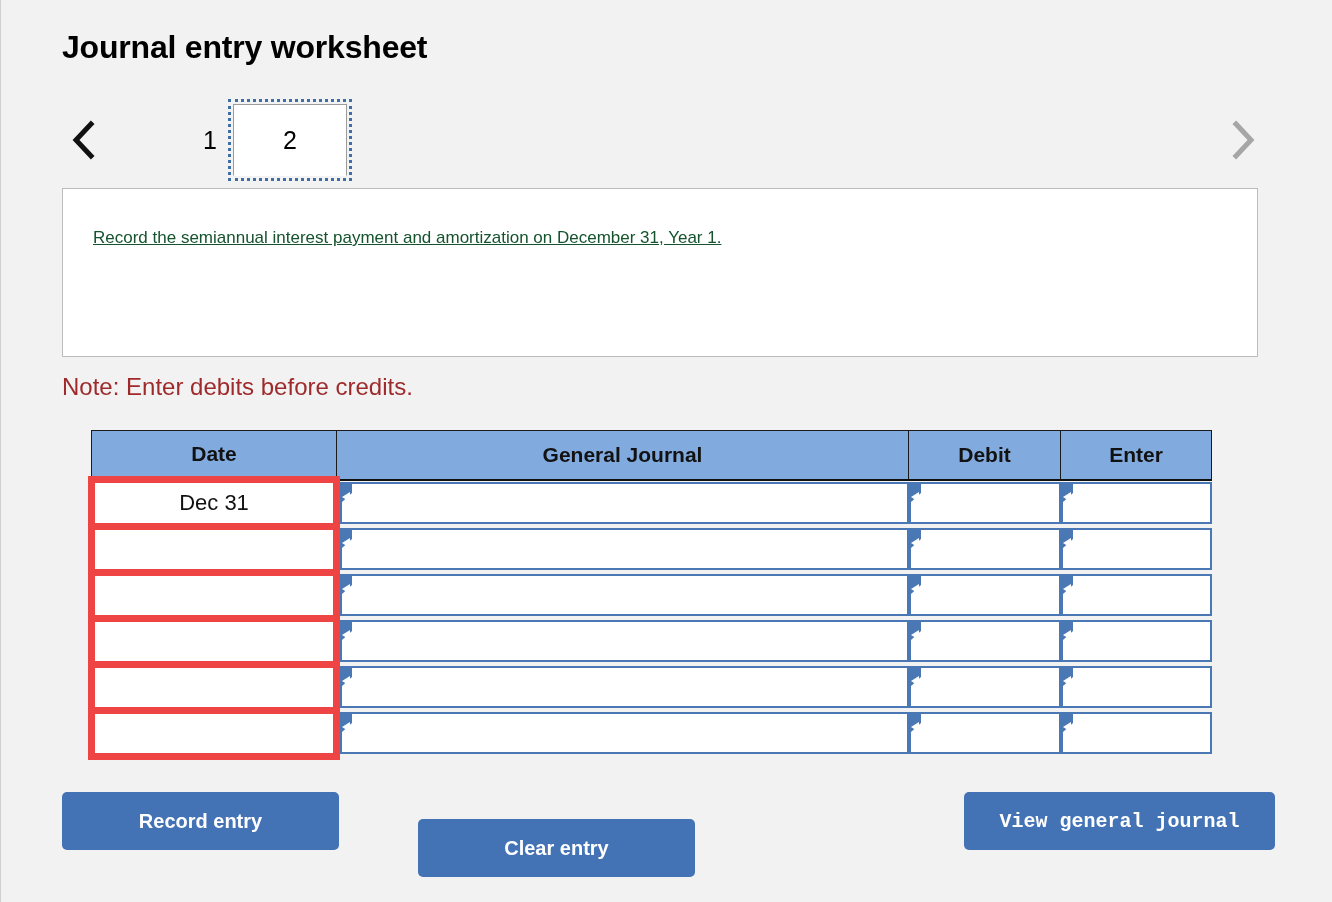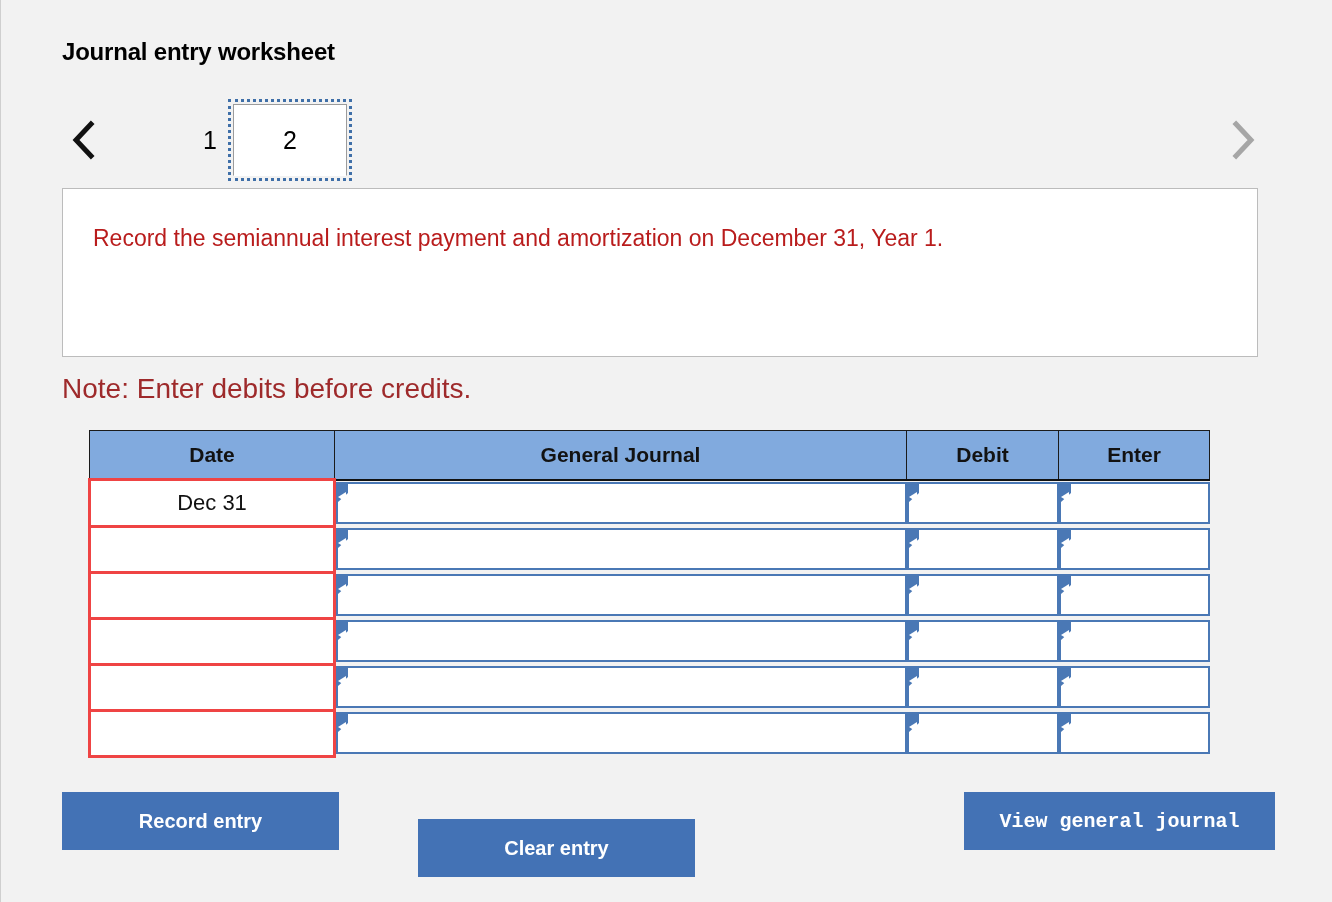--- a/index.html
+++ b/index.html
@@ -21,22 +21,22 @@
     height: 902px;
     background: #f2f2f2;
     border-left: 1px solid #cfcfcf;
     box-sizing: border-box;
   }
 
   
   .page-title {
     position: absolute;
     left: 61px;
-    top: 38px;
-    font-size: 24px;
+    top: 28px;
+    font-size: 32px;
     font-weight: bold;
     color: #000000;
     letter-spacing: -0.2px;
     line-height: 1.2;
   }
 
   
   .tabstrip {
     position: absolute;
     left: 61px;
@@ -93,31 +93,32 @@
     background: #ffffff;
     border: 1px solid #bcbcbc;
     box-sizing: border-box;
     z-index: 1;
   }
   .desc-text {
     position: absolute;
     left: 30px;
     top: 31px;
     width: 1030px;
-    font-size: 23px;
+    font-size: 17px;
     line-height: 36px;
-    color: #b91c1c;
+    color: #14532d;
+    text-decoration: underline;
   }
 
   
   .note {
     position: absolute;
     left: 61px;
     top: 373px;
-    font-size: 28px;
+    font-size: 24px;
     color: #9e2a2b;
   }
 
   
   .jtable {
     position: absolute;
     left: 61px;
     top: 430px;
     width: 1120px;
     border-collapse: collapse;
@@ -140,21 +141,21 @@
     text-align: center;
   }
   .col-date   { width: 245px; }
   .col-gj     { width: 572px; }
   .col-debit  { width: 152px; }
   .col-credit { width: 151px; }
 
   .jtable tbody td {
     height: 46px;
     background: #ffffff;
-    border: 3px solid #ef4444;
+    border: 7px solid #ef4444;
   }
   .date-cell {
     text-align: center;
     font-size: 22px;
     color: #111111;
     vertical-align: middle;
   }
 
   
   .input-cell {
@@ -198,21 +199,21 @@
 
   
   .btn {
     position: absolute;
     height: 58px;
     background: #4372b5;
     color: #ffffff;
     font-size: 20px;
     font-weight: bold;
     border: none;
-    border-radius: 0;
+    border-radius: 5px;
     display: flex;
     align-items: center;
     justify-content: center;
     cursor: pointer;
     font-family: "Liberation Sans", sans-serif;
   }
   .btn-record { left: 61px;  top: 792px; width: 277px; }
   .btn-clear  { left: 417px; top: 792px; width: 277px; margin-top: 27px; }
   .btn-view   { left: 963px; top: 792px; width: 311px; font-family: Liberation Mono, monospace; }
 </style>

